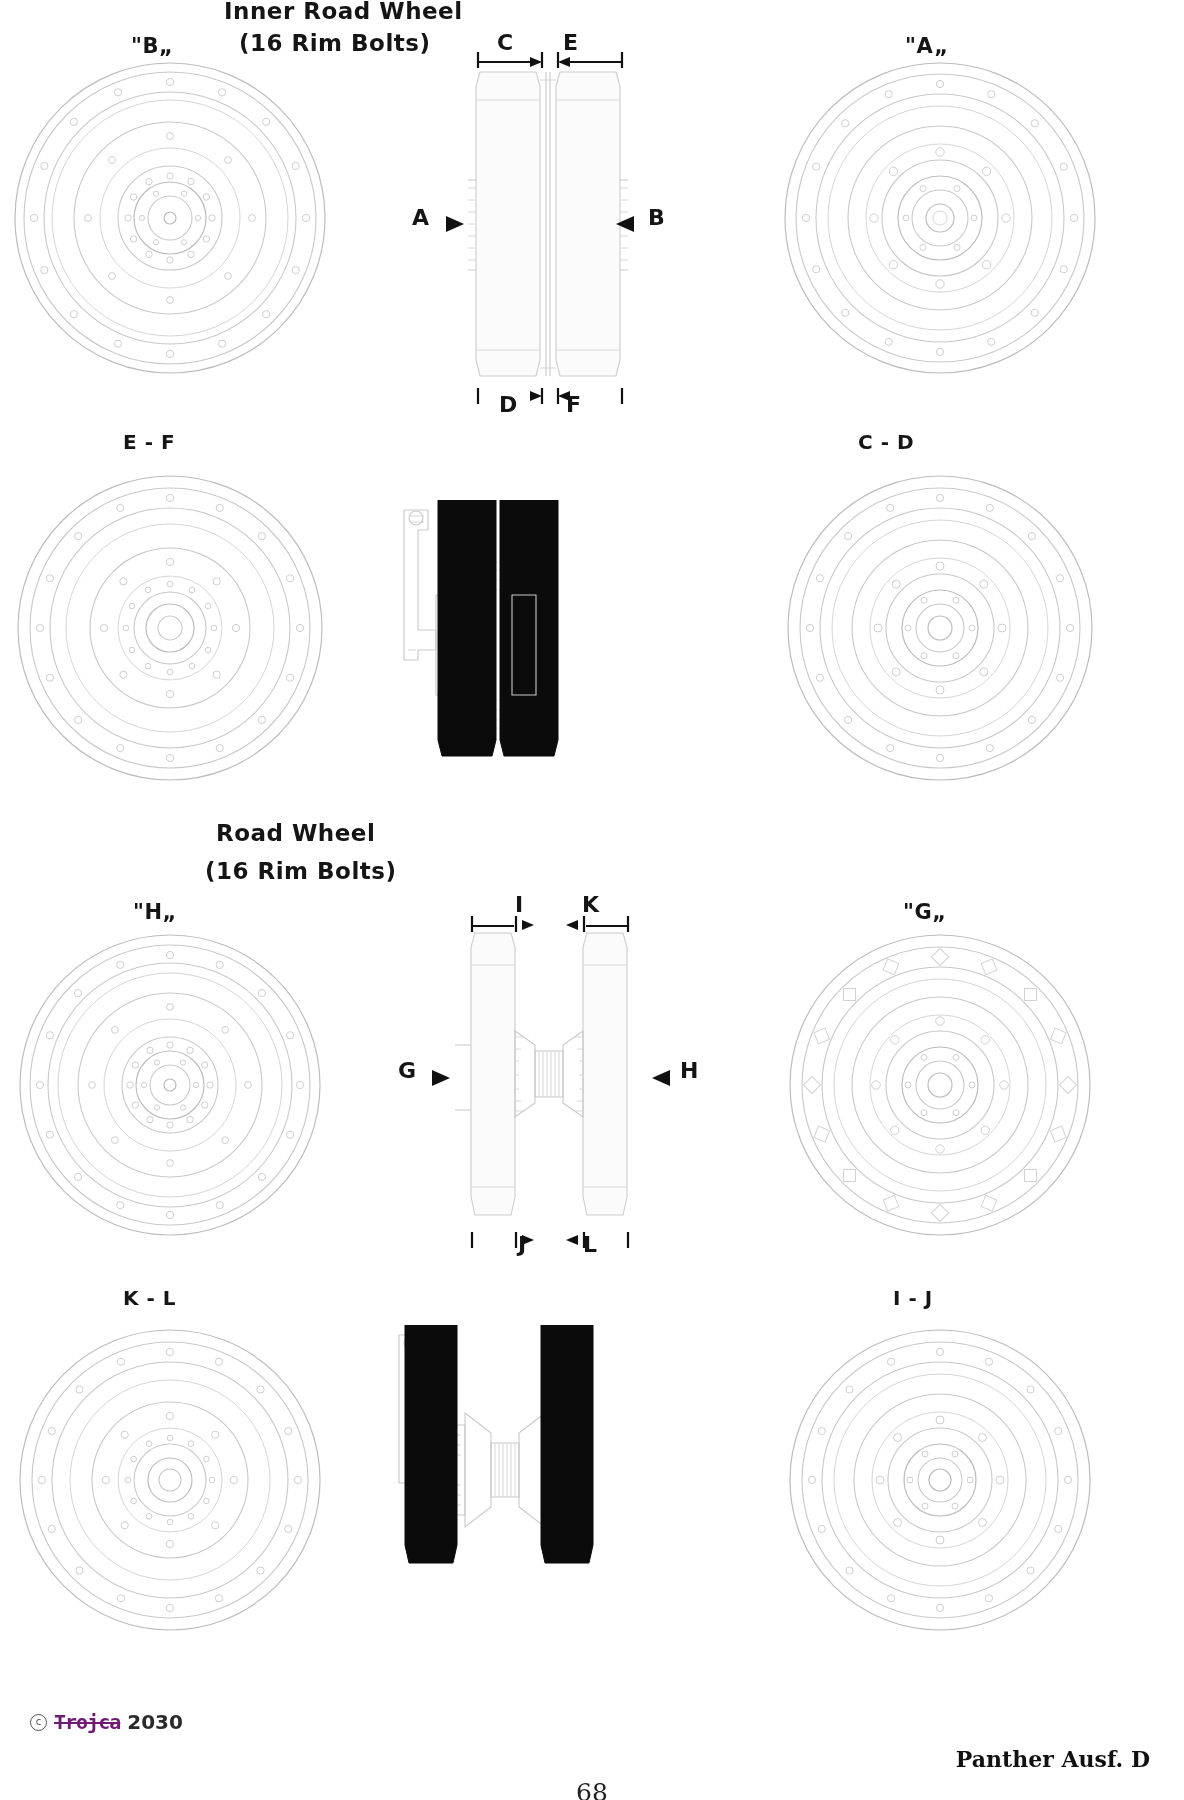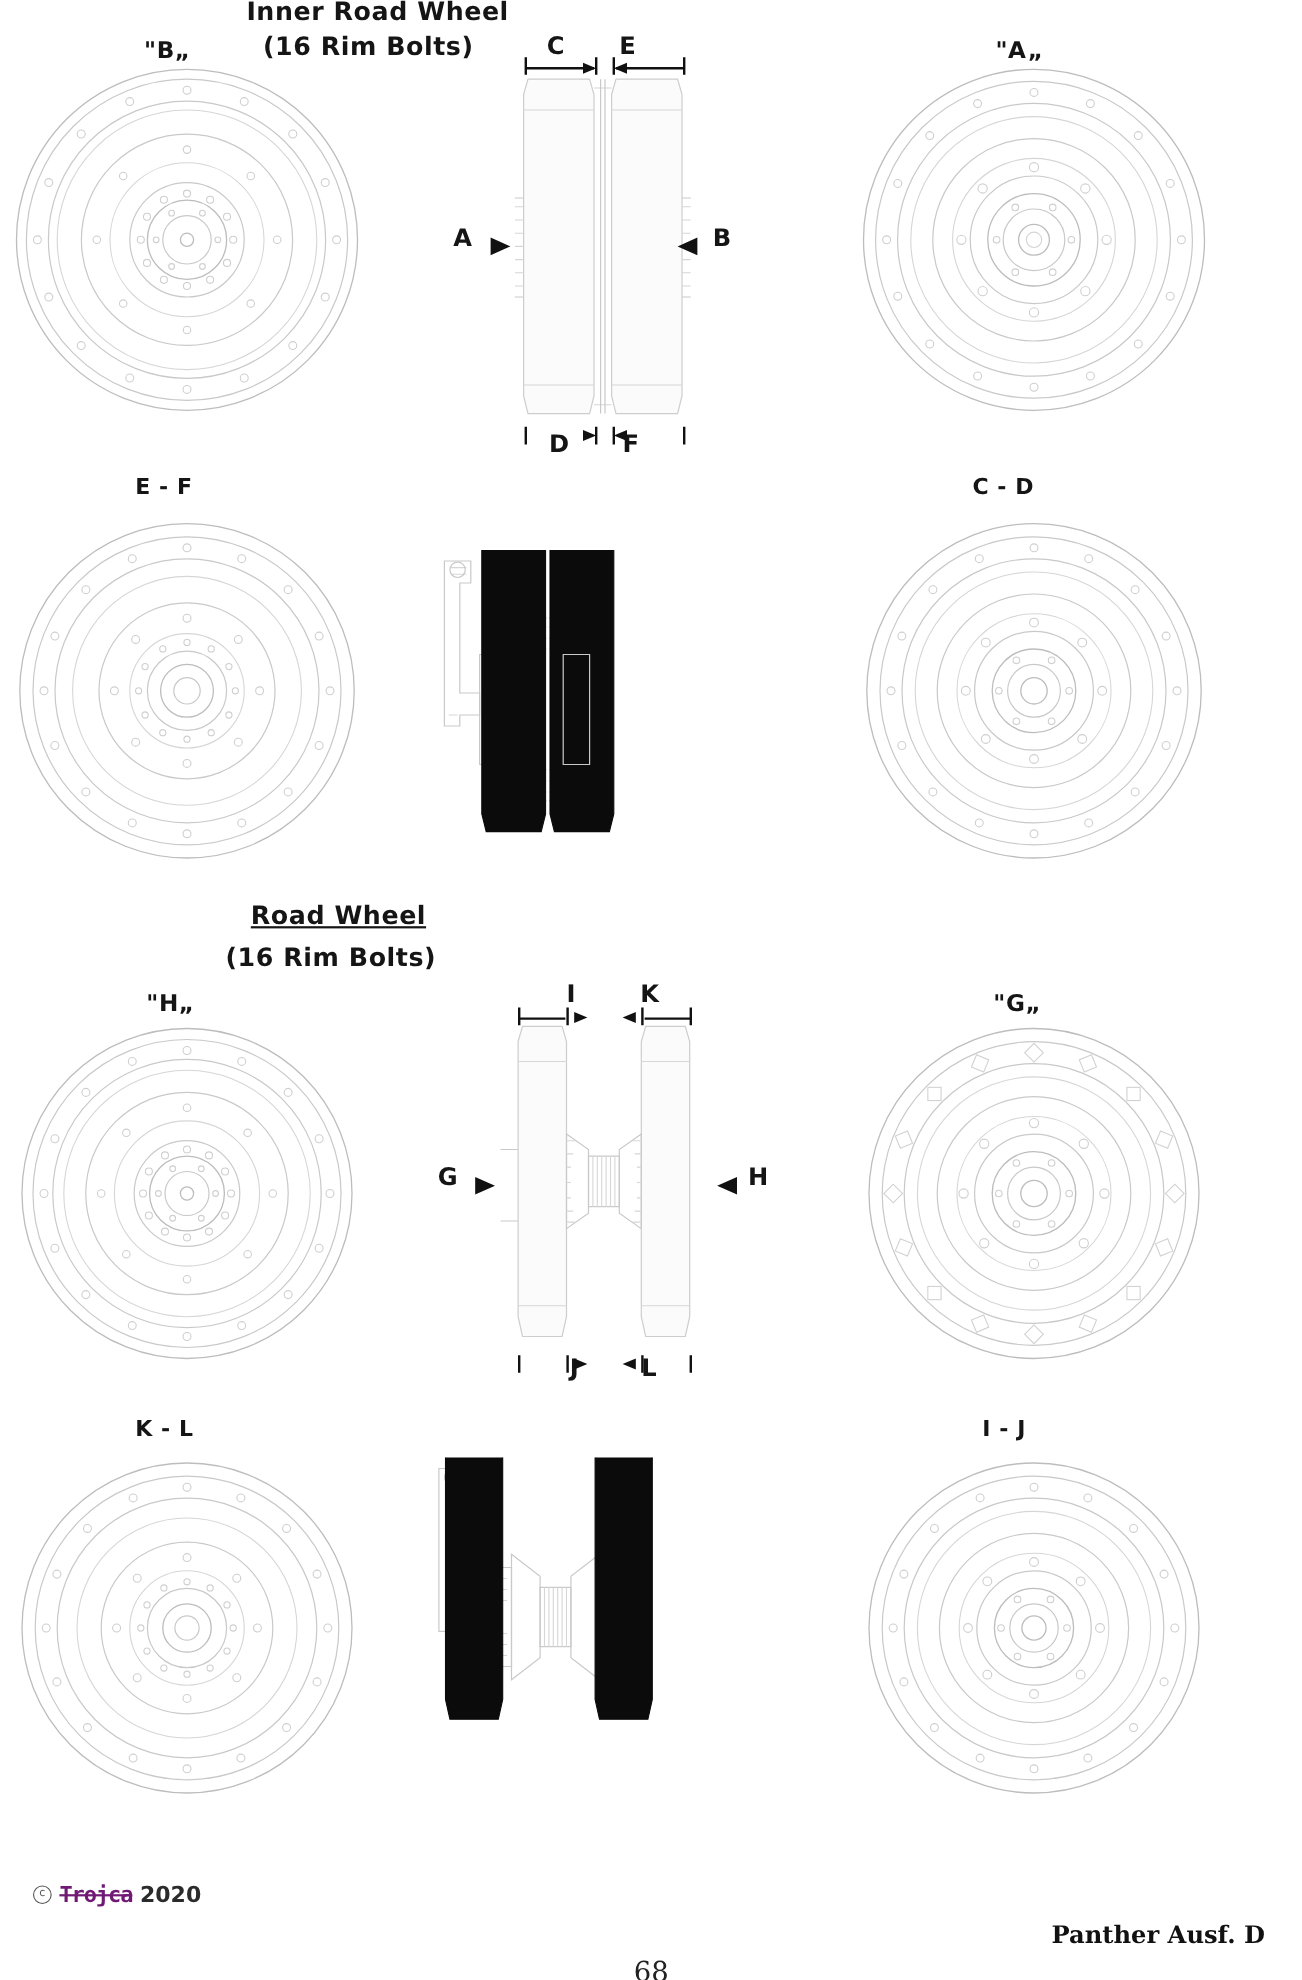--- a/index.html
+++ b/index.html
@@ -258,21 +258,21 @@
           <circle cx="177" cy="189.44486372867092" r="3" fill="none" stroke="#cfcfcf" stroke-width="1"></circle>
           <circle cx="143" cy="189.44486372867092" r="3" fill="none" stroke="#cfcfcf" stroke-width="1"></circle>
           <circle cx="126" cy="160" r="3" fill="none" stroke="#cfcfcf" stroke-width="1"></circle>
           <circle cx="143" cy="130.5551362713291" r="3" fill="none" stroke="#cfcfcf" stroke-width="1"></circle>
           <circle cx="177" cy="130.55513627132908" r="3" fill="none" stroke="#cfcfcf" stroke-width="1"></circle>
         </g>
     </svg>
   </div>
 
   <div class="lbl sec" style="left:123px; top:430px;">E - F</div>
-  <div class="lbl sec" style="left:884px; top:430px;">C - D</div>
+  <div class="lbl sec" style="left:858px; top:430px;">C - D</div>
 
   <div class="wheel" style="left:10px; top:468px;">
     <svg width="320" height="320" viewBox="0 0 320 320">
       <circle class="ln3" cx="160" cy="160" r="152"></circle>
       <circle class="ln" cx="160" cy="160" r="140"></circle>
       <circle class="ln" cx="160" cy="160" r="120"></circle>
       <circle class="ln2" cx="160" cy="160" r="104"></circle>
       <circle class="ln" cx="160" cy="160" r="80"></circle>
       <circle class="ln2" cx="160" cy="160" r="52"></circle>
       <circle class="ln" cx="160" cy="160" r="36"></circle>
@@ -390,21 +390,21 @@
           <circle cx="192" cy="160" r="3" fill="none" stroke="#cfcfcf" stroke-width="1"></circle>
           <circle cx="176" cy="187.71281292110203" r="3" fill="none" stroke="#cfcfcf" stroke-width="1"></circle>
           <circle cx="144" cy="187.71281292110203" r="3" fill="none" stroke="#cfcfcf" stroke-width="1"></circle>
           <circle cx="128" cy="160" r="3" fill="none" stroke="#cfcfcf" stroke-width="1"></circle>
           <circle cx="144" cy="132.28718707889797" r="3" fill="none" stroke="#cfcfcf" stroke-width="1"></circle>
           <circle cx="176" cy="132.28718707889797" r="3" fill="none" stroke="#cfcfcf" stroke-width="1"></circle>
         </g>
     </svg>
   </div>
 
-  <div class="lbl big" style="left:228px; top:820px;text-decoration:underline;">Road Wheel</div>
+  <div class="lbl big" style="left:216px; top:820px;">Road Wheel</div>
   <div class="lbl big" style="left:205px; top:858px;">(16 Rim Bolts)</div>
 
   <div class="lbl" style="left:133px; top:900px;">"H„</div>
   <div class="lbl" style="left:903px; top:900px;">"G„</div>
 
   <div class="lbl callout" style="left:515px; top:892px;">I</div>
   <div class="lbl callout" style="left:582px; top:892px;">K</div>
   <div class="lbl callout" style="left:518px; top:1232px;">J</div>
   <div class="lbl callout" style="left:583px; top:1232px;">L</div>
   <div class="lbl callout" style="left:398px; top:1058px;">G</div>
@@ -680,18 +680,18 @@
           <circle cx="130" cy="160" r="3" fill="none" stroke="#cfcfcf" stroke-width="1"></circle>
           <circle cx="145" cy="134.01923788646684" r="3" fill="none" stroke="#cfcfcf" stroke-width="1"></circle>
           <circle cx="175" cy="134.01923788646684" r="3" fill="none" stroke="#cfcfcf" stroke-width="1"></circle>
         </g>
     </svg>
   </div>
 
   <div class="footer-copy">
     <span class="copy-mark">c</span>
     <span class="brand">Trojca</span>
-    <span>2020</span>
+    <span>2030</span>
   </div>
   <div class="footer-title">Panther Ausf. D</div>
   <div class="page-number">68</div>
 
 </div>
 
 </body></html>

